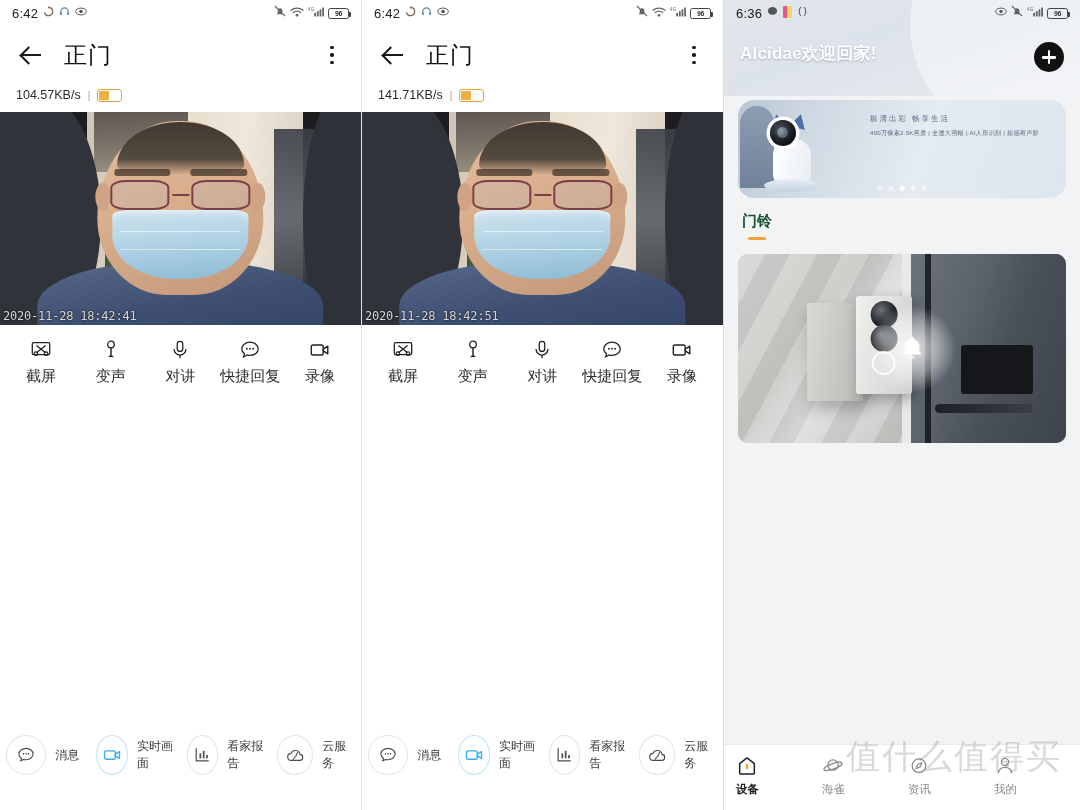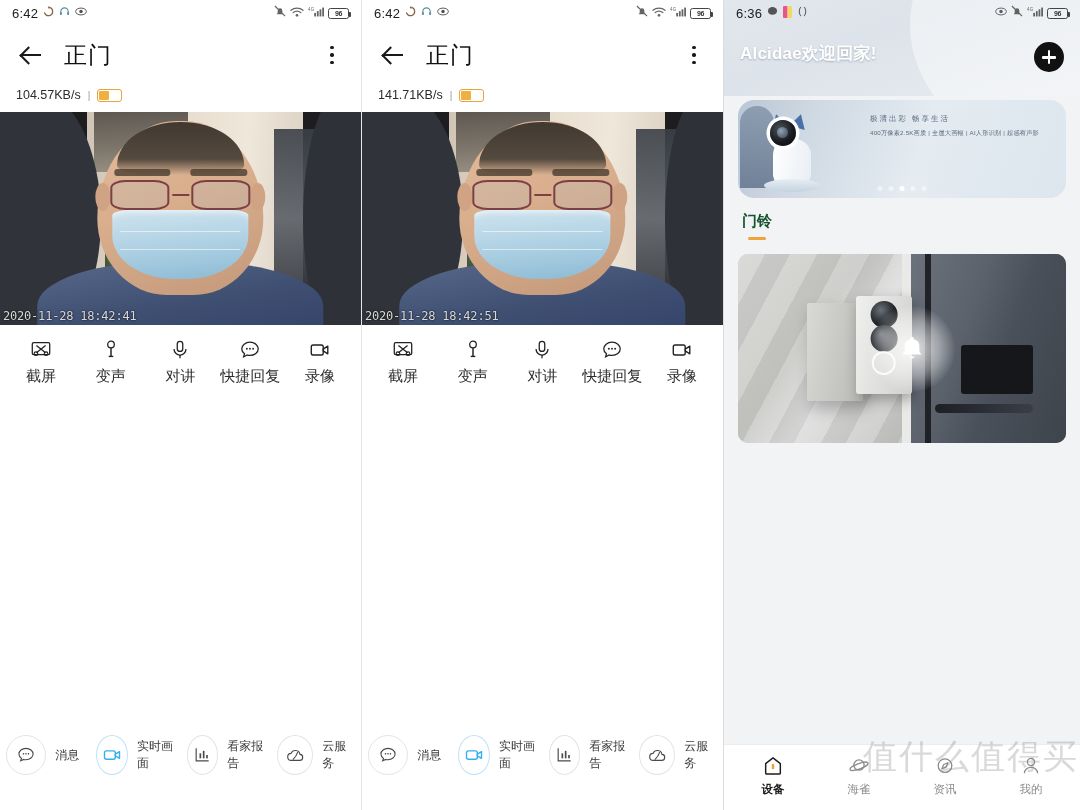--- a/index.html
+++ b/index.html
@@ -294,26 +294,26 @@
   .p3-badge {
     margin-left:auto; background:#fdf3e6; color:#e08a2e; font-size:11px; font-weight:600;
     padding: 5px 10px; border-radius:13px; white-space:nowrap;
   }
 
   .p3-bottomnav {
     position:absolute; left:0; right:0; bottom:0; height:66px; background:#fff;
     display:flex; justify-content:space-around; align-items:center; padding: 4px 6px 8px;
     border-top:1px solid #ececec;
   }
-  .p3-bn { display:flex; flex-direction:column; align-items:center; gap:5px; width:74px; cursor:pointer; }
+  .p3-bn { display:flex; flex-direction:column; gap:5px; width:74px; cursor:pointer; }
   .p3-bn-label { font-size:11.5px; color:#8b8b8f; }
   .p3-bn.active .p3-bn-label { color:#1d1d1f; font-weight:700; }
 
   .watermark {
-    position:absolute; right:1px; bottom:30px; z-index:20;
+    position:absolute; right:18px; bottom:30px; z-index:20;
     font-size:34px; font-weight:400; color: rgba(130,130,130,.30);
     letter-spacing:2px; white-space:nowrap; pointer-events:none;
     font-family:Liberation Mono, monospace;
   }
 </style>
 </head>
 <body>
 
 <div class="screen">
 

